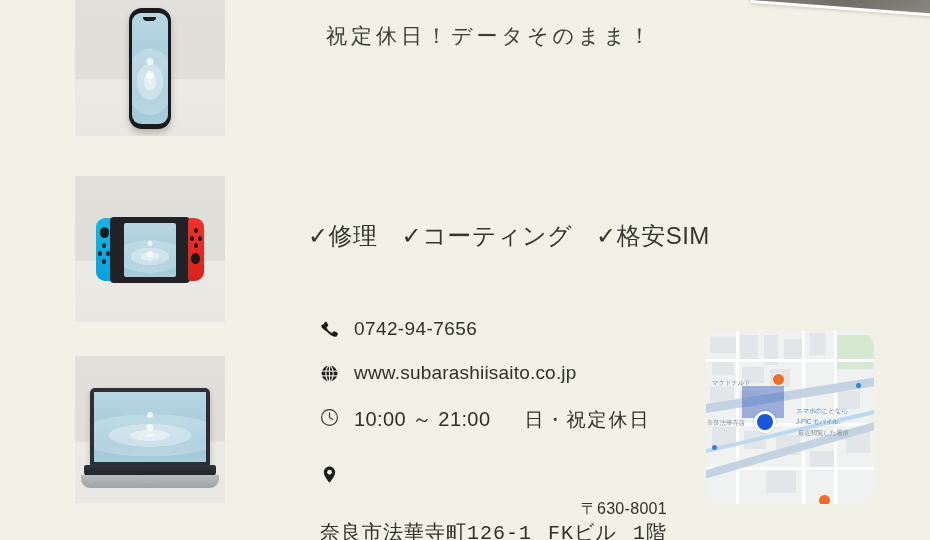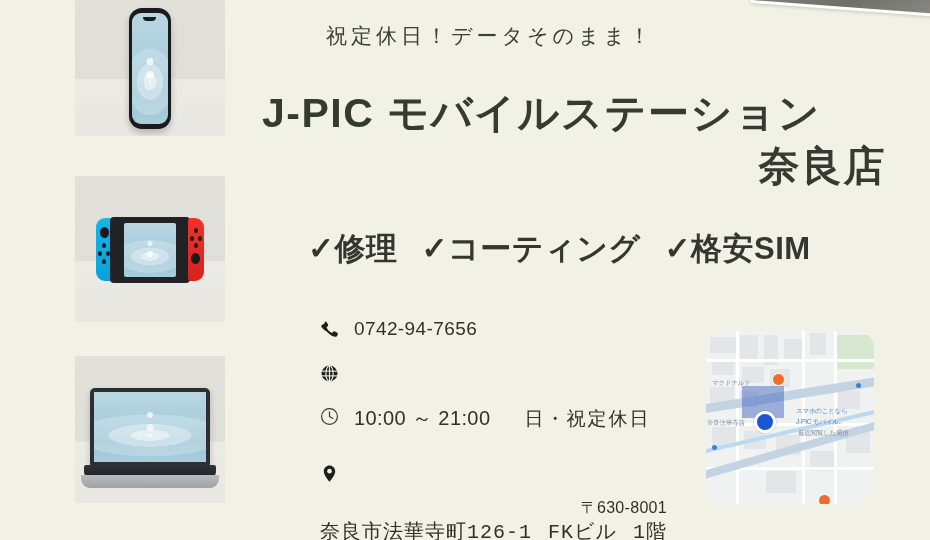--- a/index.html
+++ b/index.html
@@ -65,22 +65,22 @@
   
   #tagline{position:absolute;left:326px;top:22px;
      font-family:"Liberation Serif",serif;font-size:21px;color:#3b3f36;
      letter-spacing:4px;white-space:nowrap;}
   #title{position:absolute;left:262px;top:84px;width:624px;
      font-size:41px;font-weight:700;color:#343b31;letter-spacing:1.5px;
      line-height:1.42;white-space:nowrap;}
   #title-line2{position:absolute;left:262px;top:139px;width:624px;text-align:right;
      font-size:41px;font-weight:700;color:#343b31;letter-spacing:1.5px;white-space:nowrap;}
 
-  #services{position:absolute;left:308px;top:228px;
-     font-size:31px;color:#33372f;letter-spacing:.5px;white-space:nowrap;font-weight:700;}
+  #services{position:absolute;left:308px;top:220px;
+     font-size:24px;color:#33372f;letter-spacing:.5px;white-space:nowrap;font-weight:400;}
   #services .gap{display:inline-block;width:24px;}
 
   
   #contact{position:absolute;left:320px;top:318px;width:400px;}
   .crow{position:relative;display:flex;align-items:flex-start;margin-bottom:22px;text-align:right;}
   .crow .ico{width:34px;flex:0 0 34px;display:flex;align-items:flex-start;justify-content:flex-start;padding-top:2px;}
   .crow .txt{color:#2f3229;}
   .c-phone .txt{font-size:19px;letter-spacing:.4px;}
   .c-web  .txt{font-size:19px;letter-spacing:.2px;}
   .c-time .txt{font-size:20px;letter-spacing:.4px;display:flex;align-items:baseline;}
@@ -162,22 +162,20 @@
         <div class="drop" style="top:28%;width:6px;height:6px;"></div>
         <div class="drop" style="top:46%;width:7px;height:7px;"></div>
       </div>
     </div>
     <div id="lap-base"></div>
     <div id="lap-deck"></div>
     <div id="lap-pad"></div>
   </div>
 
   <div id="tagline">祝定休日！データそのまま！</div>
-  <div id="title">J-PIC モバイルステーション</div>
-  <div id="title-line2">奈良店</div>
 
   <div id="services"><span>✓修理</span><span class="gap"></span><span>✓コーティング</span><span class="gap"></span><span>✓格安SIM</span></div>
 
   <div id="contact">
 
     <div class="crow c-phone">
       <span class="ico">
         <svg class="ic" width="19" height="19" viewBox="0 0 24 24" fill="#1d1f1a">
           <path d="M6.6 2.1c.7-.3 1.5 0 1.9.7l1.7 3c.4.7.2 1.5-.4 2l-1.2 1c-.2.2-.3.5-.2.8.5 1.4 1.4 2.8 2.6 4s2.6 2.1 4 2.6c.3.1.6 0 .8-.2l1-1.2c.5-.6 1.3-.8 2-.4l3 1.7c.7.4 1 1.2.7 1.9l-.8 1.9c-.3.8-1.1 1.3-2 1.2-3.2-.3-6.5-2-9.3-4.8S2 11.2 1.7 8c-.1-.9.4-1.7 1.2-2l1.9-.8z"></path>
         </svg>
@@ -190,20 +188,21 @@
         <svg class="ic" width="19" height="19" viewBox="0 0 24 24">
           <circle cx="12" cy="12" r="10" fill="#1d1f1a"></circle>
           <g stroke="#f1f1e5" stroke-width="1.4" fill="none">
             <ellipse cx="12" cy="12" rx="4.6" ry="10"></ellipse>
             <line x1="2" y1="9" x2="22" y2="9"></line>
             <line x1="2" y1="15" x2="22" y2="15"></line>
             <line x1="12" y1="2" x2="12" y2="22"></line>
           </g>
         </svg>
       </span>
+      <span class="txt">www.subarashiisaito.co.jp</span>
     </div>
 
     <div class="crow c-time">
       <span class="ico">
         <svg class="ic" width="19" height="19" viewBox="0 0 24 24" fill="none" stroke="#3a3c35" stroke-width="1.5">
           <circle cx="12" cy="12" r="10"></circle>
           <polyline points="12,6.2 12,12 16.2,14.4" stroke-linecap="round" stroke-linejoin="round"></polyline>
         </svg>
       </span>
       <span class="txt">

